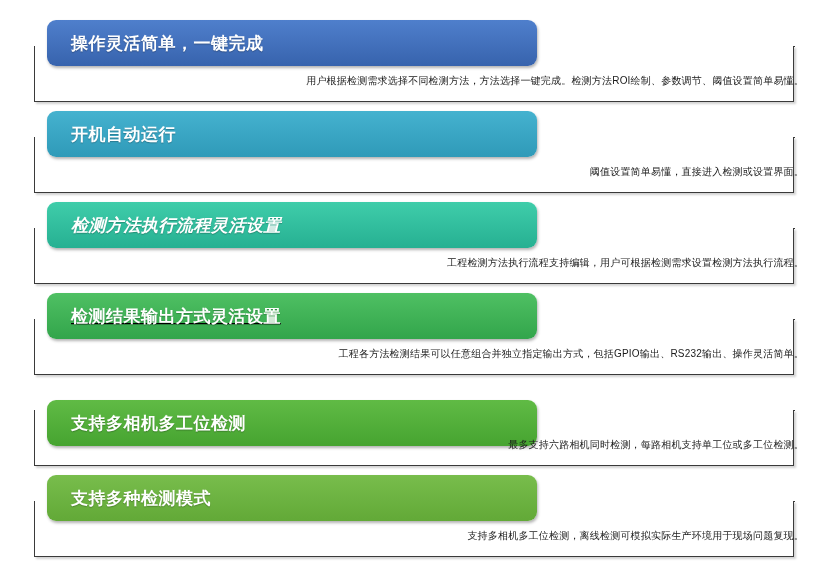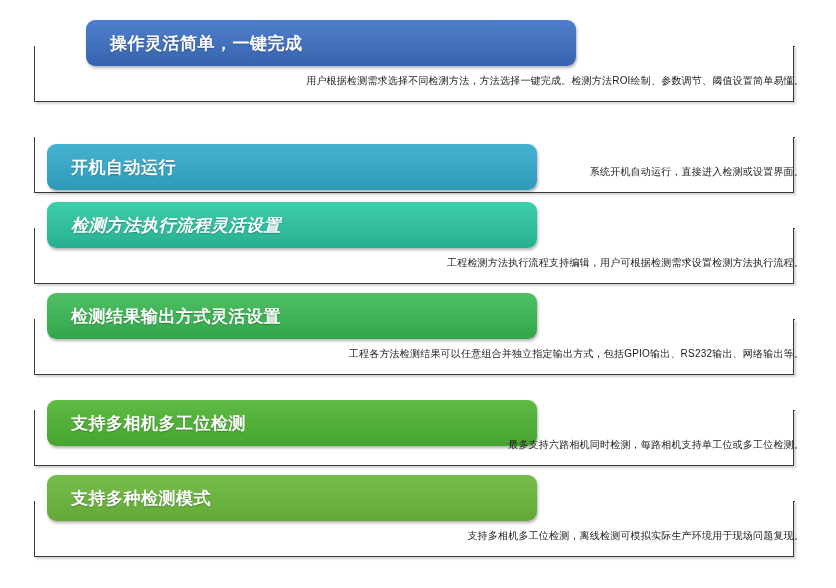--- a/index.html
+++ b/index.html
@@ -97,51 +97,51 @@
   }
 </style>
 </head>
 <body>
 
 <div id="feature-list">
     <div class="feature-section" style="top: 20px;">
       <div class="feature-box-nub"></div>
       <div class="feature-box-top"></div>
       <div class="feature-box"></div>
-      <div class="feature-banner" style="background: linear-gradient(rgb(79, 127, 204), rgb(55, 99, 173)); margin-left: 39px;">
+      <div class="feature-banner" style="background: linear-gradient(rgb(79, 127, 204), rgb(55, 99, 173));">
         <div class="feature-title">操作灵活简单，一键完成</div>
       </div>
       <div class="feature-desc">用户根据检测需求选择不同检测方法，方法选择一键完成。检测方法ROI绘制、参数调节、阈值设置简单易懂。</div>
     </div>
     <div class="feature-section" style="top: 111px;">
       <div class="feature-box-nub"></div>
       <div class="feature-box-top"></div>
       <div class="feature-box"></div>
-      <div class="feature-banner" style="background: linear-gradient(rgb(69, 178, 207), rgb(47, 154, 184)); margin-top: 33px;">
+      <div class="feature-banner" style="background: linear-gradient(rgb(69, 178, 207), rgb(47, 154, 184));">
         <div class="feature-title">开机自动运行</div>
       </div>
-      <div class="feature-desc">系统开机自动运行，直接进入检测或设置界面。</div>
+      <div class="feature-desc">阈值设置简单易懂，直接进入检测或设置界面。</div>
     </div>
     <div class="feature-section" style="top: 202px;">
       <div class="feature-box-nub"></div>
       <div class="feature-box-top"></div>
       <div class="feature-box"></div>
       <div class="feature-banner" style="background: linear-gradient(rgb(63, 205, 170), rgb(38, 176, 146)); font-style: italic;">
         <div class="feature-title">检测方法执行流程灵活设置</div>
       </div>
       <div class="feature-desc">工程检测方法执行流程支持编辑，用户可根据检测需求设置检测方法执行流程。</div>
     </div>
     <div class="feature-section" style="top: 293px;">
       <div class="feature-box-nub"></div>
       <div class="feature-box-top"></div>
       <div class="feature-box"></div>
-      <div class="feature-banner" style="background: linear-gradient(rgb(79, 192, 99), rgb(50, 165, 75));">
+      <div class="feature-banner" style="background: linear-gradient(rgb(79, 192, 99), rgb(50, 165, 75)); text-decoration: underline;">
         <div class="feature-title">检测结果输出方式灵活设置</div>
       </div>
-      <div class="feature-desc">工程各方法检测结果可以任意组合并独立指定输出方式，包括GPIO输出、RS232输出、网络输出等。</div>
+      <div class="feature-desc">工程各方法检测结果可以任意组合并独立指定输出方式，包括GPIO输出、RS232输出、操作灵活简单。</div>
     </div>
     <div class="feature-section" style="top: 384px;">
       <div class="feature-box-nub"></div>
       <div class="feature-box-top"></div>
       <div class="feature-box"></div>
       <div class="feature-banner" style="background: linear-gradient(rgb(96, 187, 69), rgb(70, 164, 48)); margin-top: 16px;">
         <div class="feature-title">支持多相机多工位检测</div>
       </div>
       <div class="feature-desc">最多支持六路相机同时检测，每路相机支持单工位或多工位检测。</div>
     </div>

